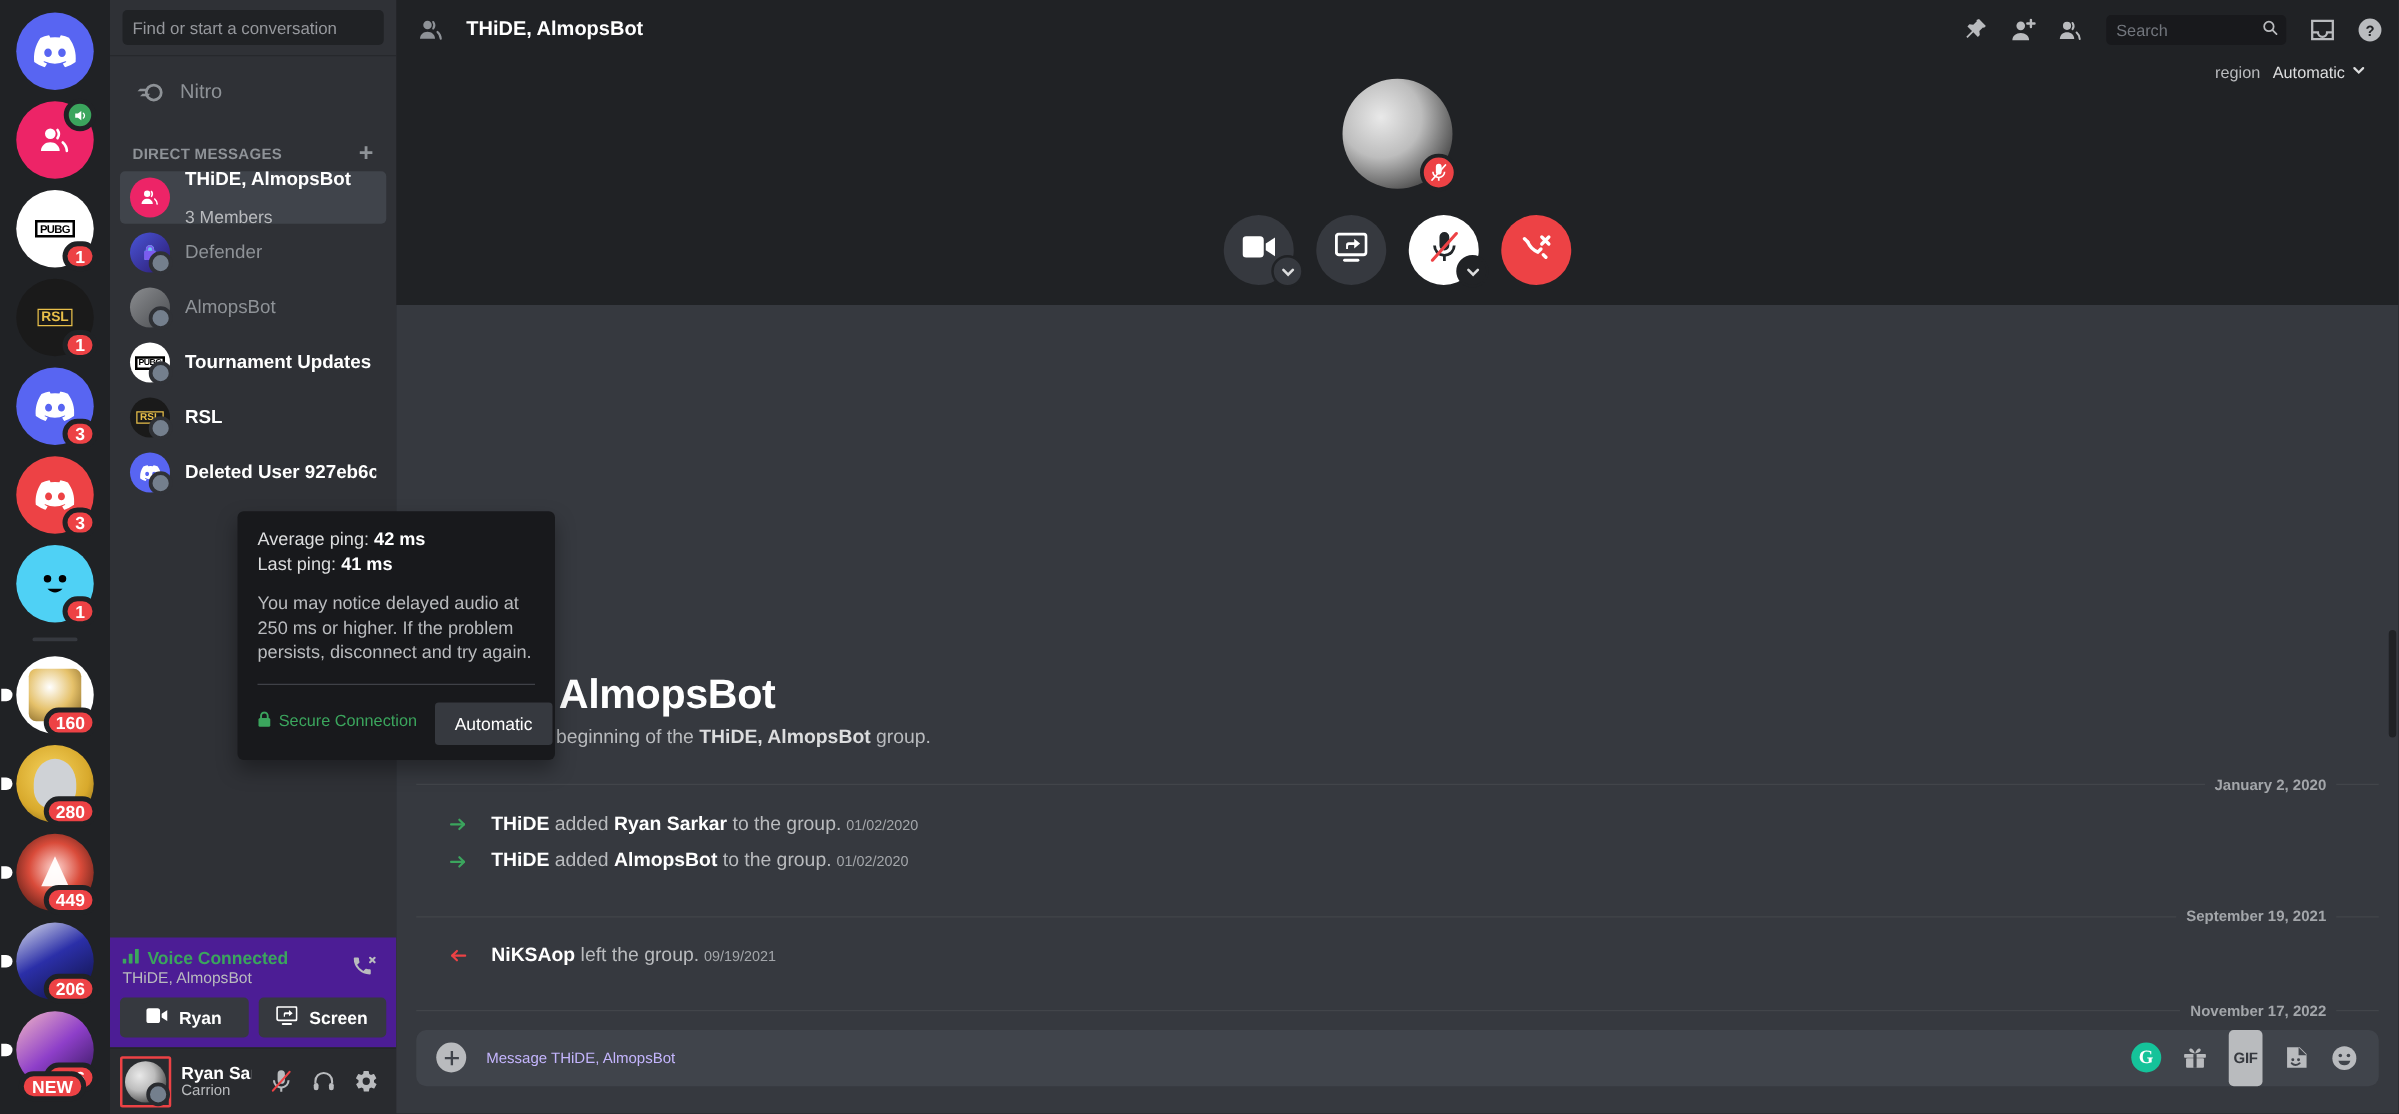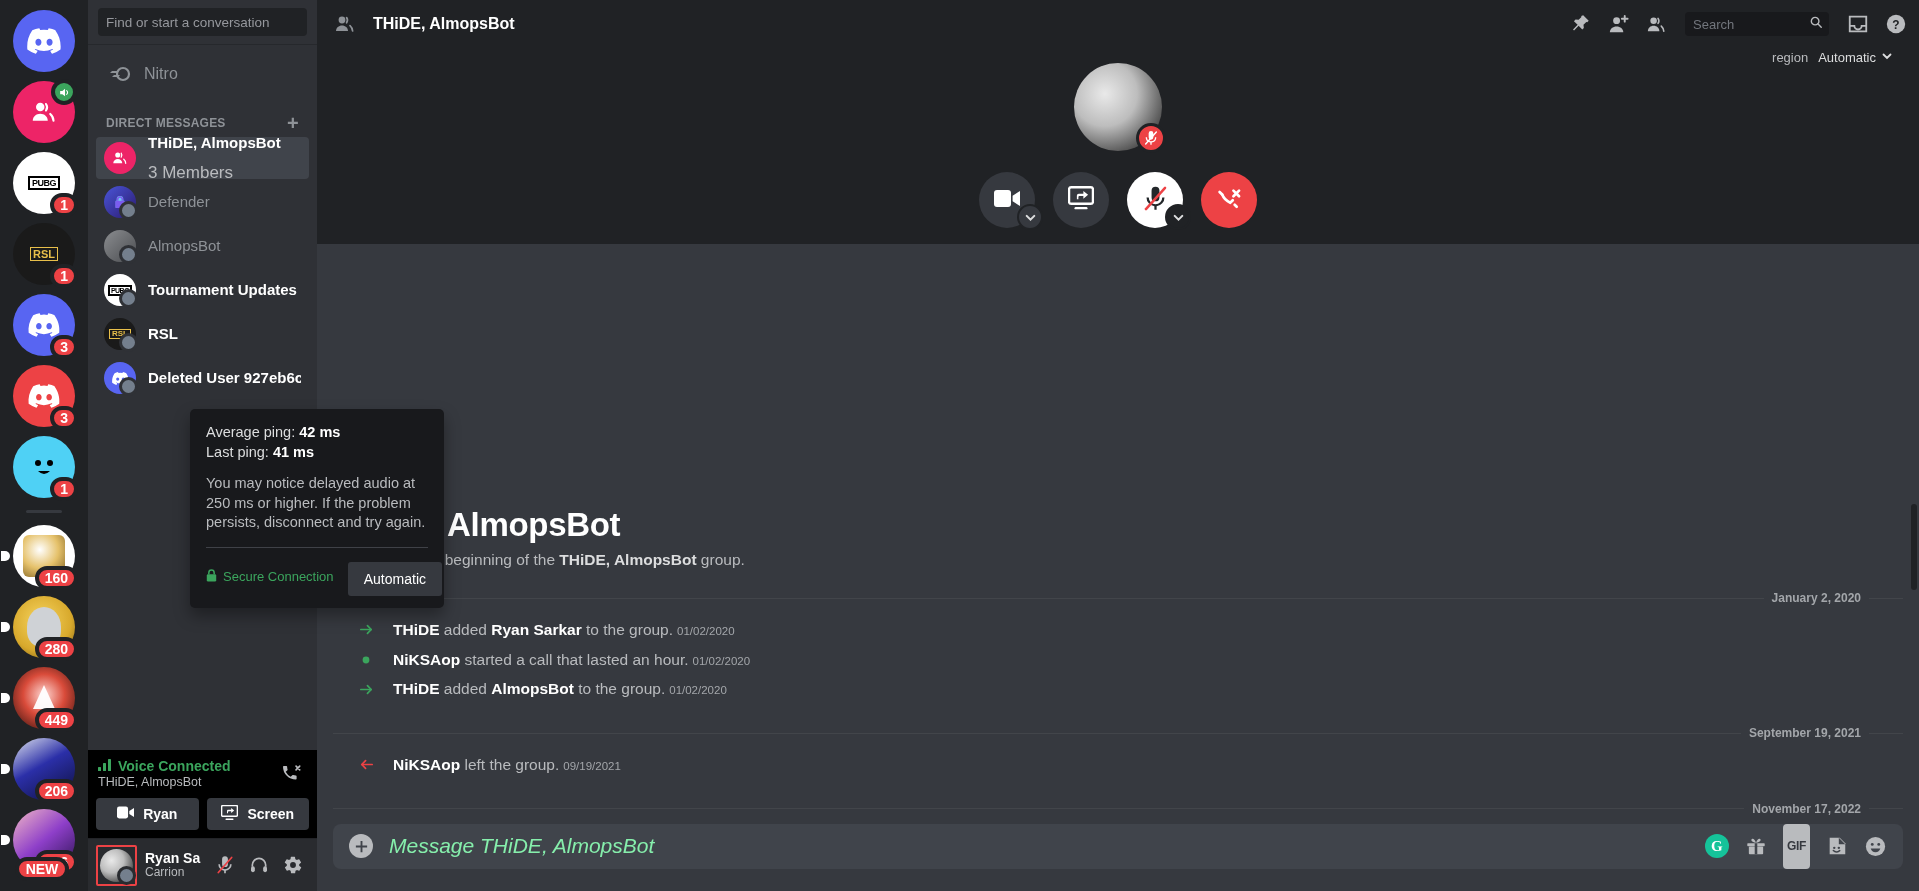--- a/index.html
+++ b/index.html
@@ -70,30 +70,30 @@
   .dm-row .av .inner { width: 32px; height: 32px; border-radius: 50%; overflow: hidden;
     display:flex; align-items:center; justify-content:center; }
   .offdot {
     position: absolute; right: -2px; bottom: -2px; width: 13px; height: 13px;
     border-radius: 50%; background: #747f8d; border: 3px solid #2f3136;
     box-sizing: content-box;
   }
   .dm-names { display: flex; flex-direction: column; justify-content: center; line-height: 1.15;
     overflow: hidden; white-space: nowrap; }
   .dm-name { font-size: 15px; }
-  .dm-sub { font-size: 17px; color: #b9bbbe; margin-top: 12px; }
+  .dm-sub { font-size: 14px; color: #b9bbbe; margin-top: 12px; }
   .dm-head {
     display: flex; align-items: center; justify-content: space-between;
     padding: 16px 10px 4px 10px; color: #8e9297; font-size: 12px;
     letter-spacing: 0.02em; font-weight: bold;
   }
   .dm-head .plus { font-size: 20px; line-height: 1; color: #8e9297; cursor: pointer; }
 
   
-  .voice-panel { background: #000000; padding: 8px 8px 8px 8px; flex: 0 0 auto; }
+  .voice-panel { background: #4c1d95; padding: 8px 8px 8px 8px; flex: 0 0 auto; }
   .voice-top { display: flex; align-items: flex-start; justify-content: space-between; padding: 0 2px; }
   .voice-status { font-size: 14px; color: #3ba55d; font-weight: bold; display: flex;
     align-items: center; gap: 6px; }
   .voice-sub { font-size: 12.5px; color: #b9bbbe; margin-top: 1px; padding-left: 0px; }
   .voice-disc-btn { width: 32px; height: 32px; border-radius: 4px; background: transparent;
     display: flex; align-items: center; justify-content: center; color: #b9bbbe; cursor: pointer; }
   .voice-btns { display: flex; gap: 8px; margin-top: 8px; }
   .vbtn { flex: 1; height: 32px; background: #36393f; border-radius: 4px; display: flex;
     align-items: center; justify-content: center; gap: 9px; color: #fff; font-size: 14px;
     font-weight: bold; cursor: pointer; }
@@ -186,21 +186,21 @@
   .sys-txt b { color: #fff; font-weight: bold; }
   .sys-time { font-size: 11.5px; color: #a3a6aa; margin-left: 4px; }
 
   
   .input-zone { padding: 0 16px 22px 16px; flex: 0 0 auto; }
   .msg-input { background: #40444b; border-radius: 8px; min-height: 44px;
     display: flex; align-items: center; padding: 0 16px 0 16px; gap: 16px; }
   .plus-btn { width: 24px; height: 24px; border-radius: 50%; background: #b9bbbe;
     display: flex; align-items: center; justify-content: center; color: #40444b;
     font-size: 20px; font-weight: bold; cursor: pointer; flex: 0 0 24px; line-height: 0;}
-  .msg-placeholder { flex: 1; color: #86efac; font-size: 21px; font-style: italic; }
+  .msg-placeholder { flex: 1; color: #c4b5fd; font-size: 12px; }
   .input-icons { display: flex; align-items: center; gap: 16px; }
   .iicon { color: #b9bbbe; display: flex; align-items: center; justify-content: center;
     cursor: pointer; }
   .gram { width: 24px; height: 24px; border-radius: 50%; background: #15c39a;
     display: flex; align-items: center; justify-content: center; color: #fff;
     font-size: 15px; font-weight: bold; font-family: "Liberation Serif", serif; }
   .gif-box { background: #b9bbbe; color: #36393f; border-radius: 4px; font-size: 12px;
     font-weight: bold; padding: 16px 4px; line-height: 1.1; letter-spacing: -0.3px;}
 
   
@@ -720,28 +720,20 @@
         <div class="sys-msg">
           <span class="sys-icon">
             <svg width="17" height="17" viewBox="0 0 18 18" fill="none" stroke="#3ba55d" stroke-width="1.8" stroke-linecap="round" stroke-linejoin="round">
                 <path d="M3 9h11"></path>
                 <path d="M10 5l4 4-4 4"></path>
               </svg>
           </span>
           <span class="sys-txt"><b>THiDE</b><span> added </span><b>Ryan Sarkar</b><span> to the group.</span><span class="sys-time">01/02/2020</span></span>
         </div>
 
-        <div class="sys-msg">
-          <span class="sys-icon">
-            <svg width="10" height="10" viewBox="0 0 10 10">
-                <circle cx="5" cy="5" r="3.4" fill="#3ba55d"></circle>
-              </svg>
-          </span>
-          <span class="sys-txt"><b>NiKSAop</b><span> started a call that lasted an hour.</span><span class="sys-time">01/02/2020</span></span>
-        </div>
 
         <div class="sys-msg">
           <span class="sys-icon">
             <svg width="17" height="17" viewBox="0 0 18 18" fill="none" stroke="#3ba55d" stroke-width="1.8" stroke-linecap="round" stroke-linejoin="round">
                 <path d="M3 9h11"></path>
                 <path d="M10 5l4 4-4 4"></path>
               </svg>
           </span>
           <span class="sys-txt"><b>THiDE</b><span> added </span><b>AlmopsBot</b><span> to the group.</span><span class="sys-time">01/02/2020</span></span>
         </div>

